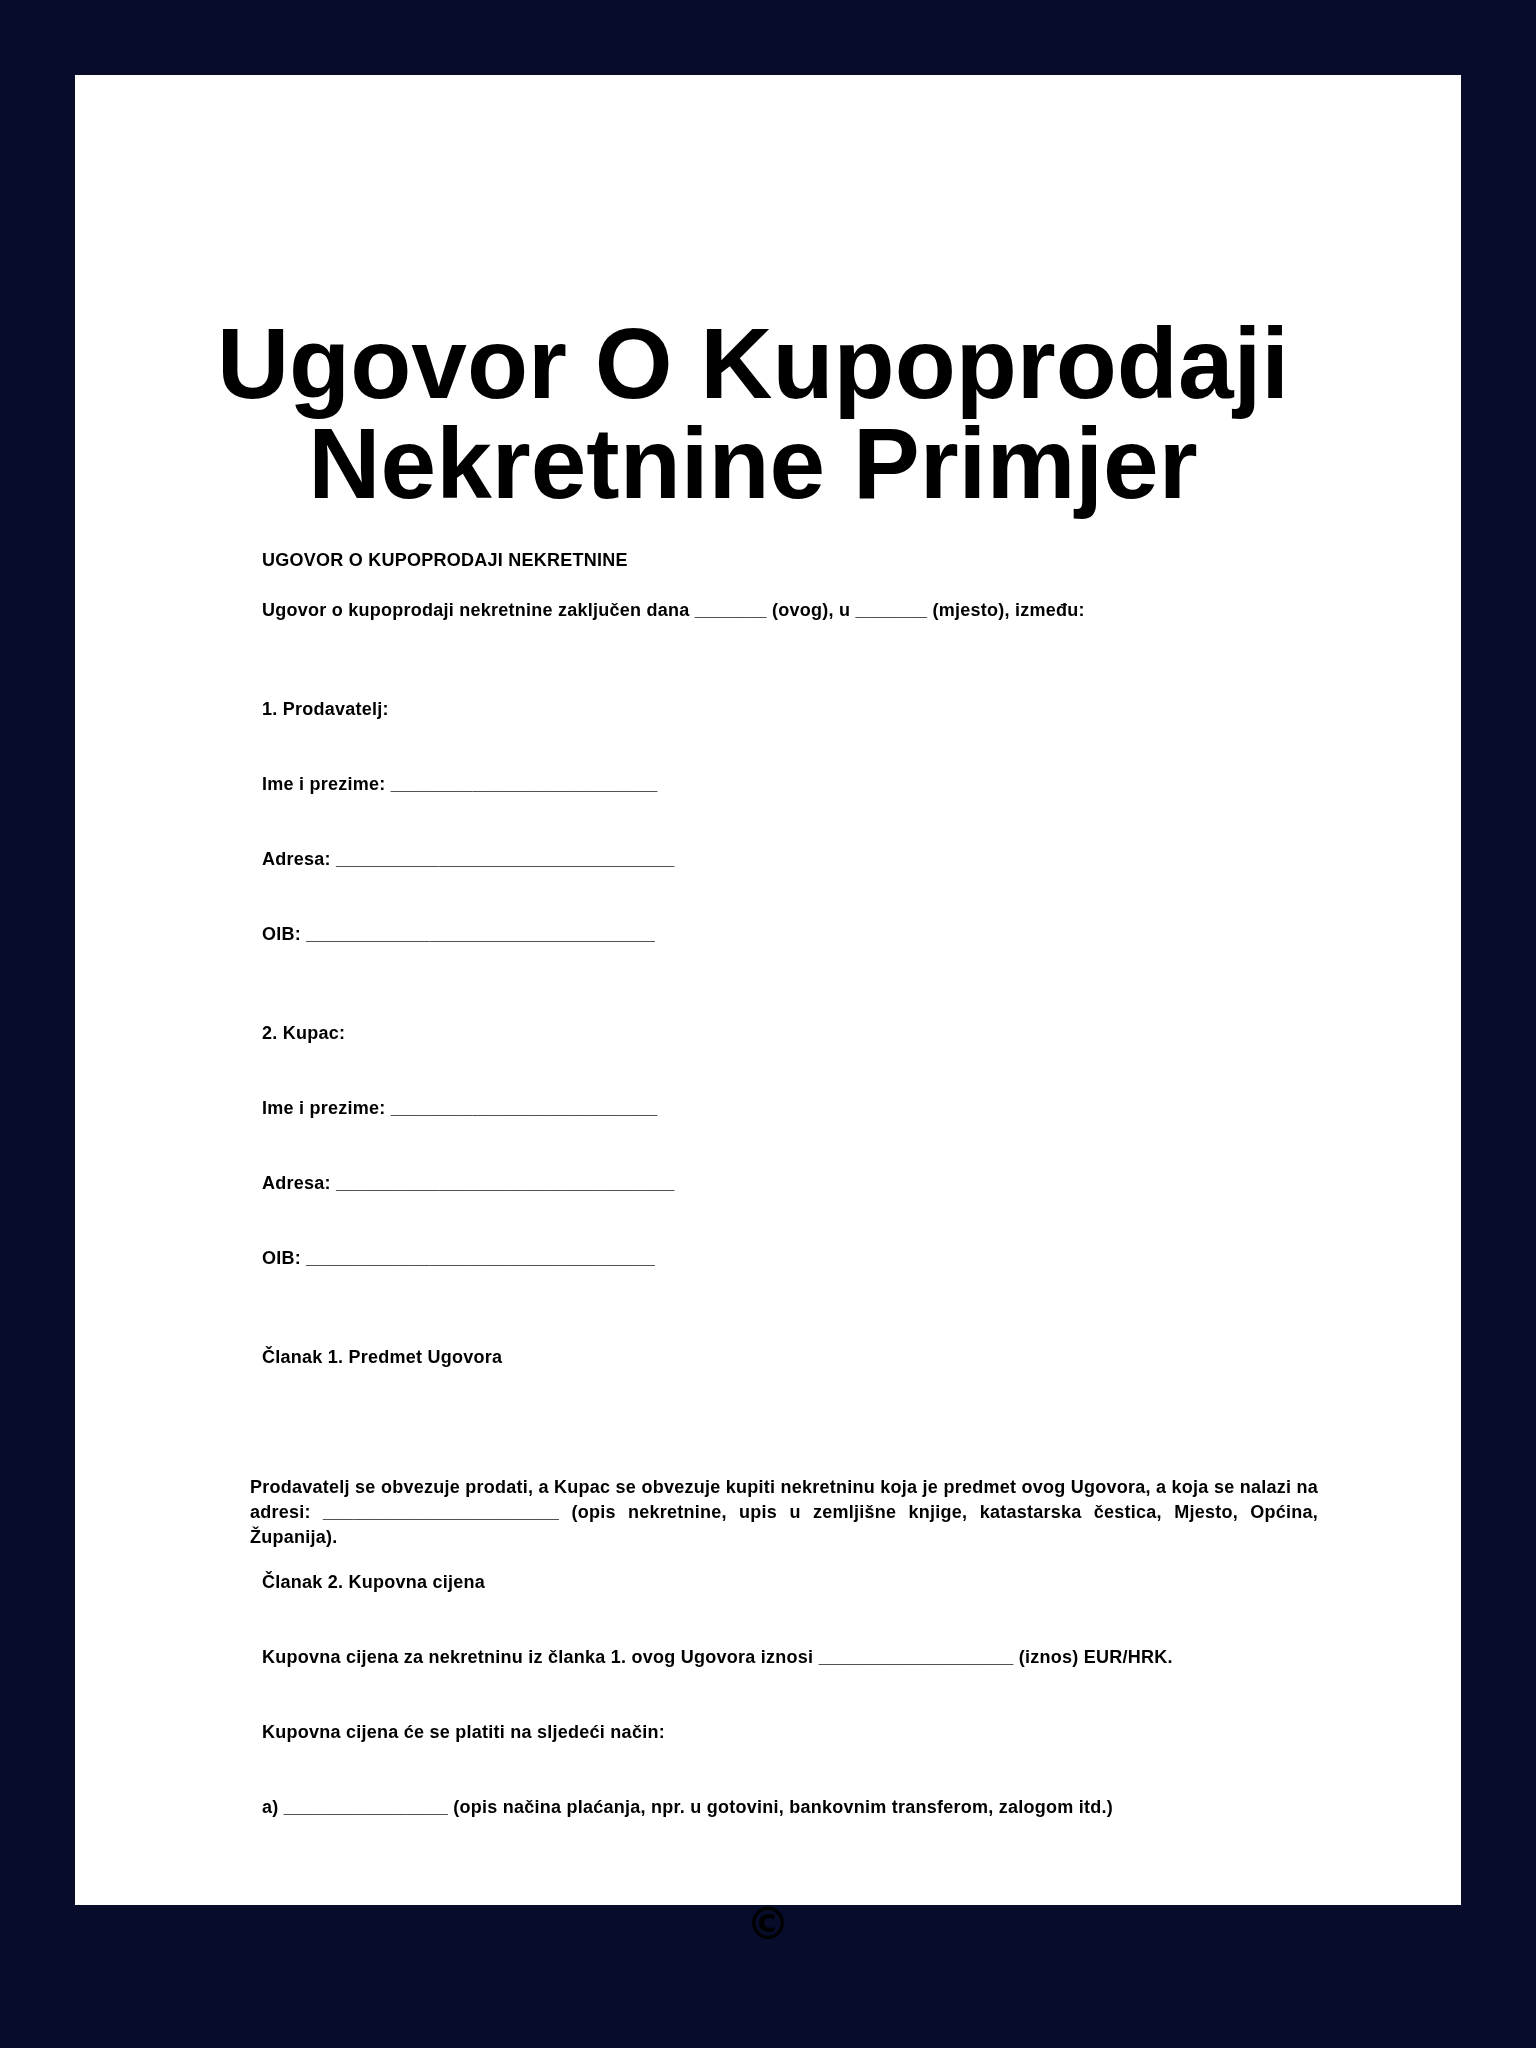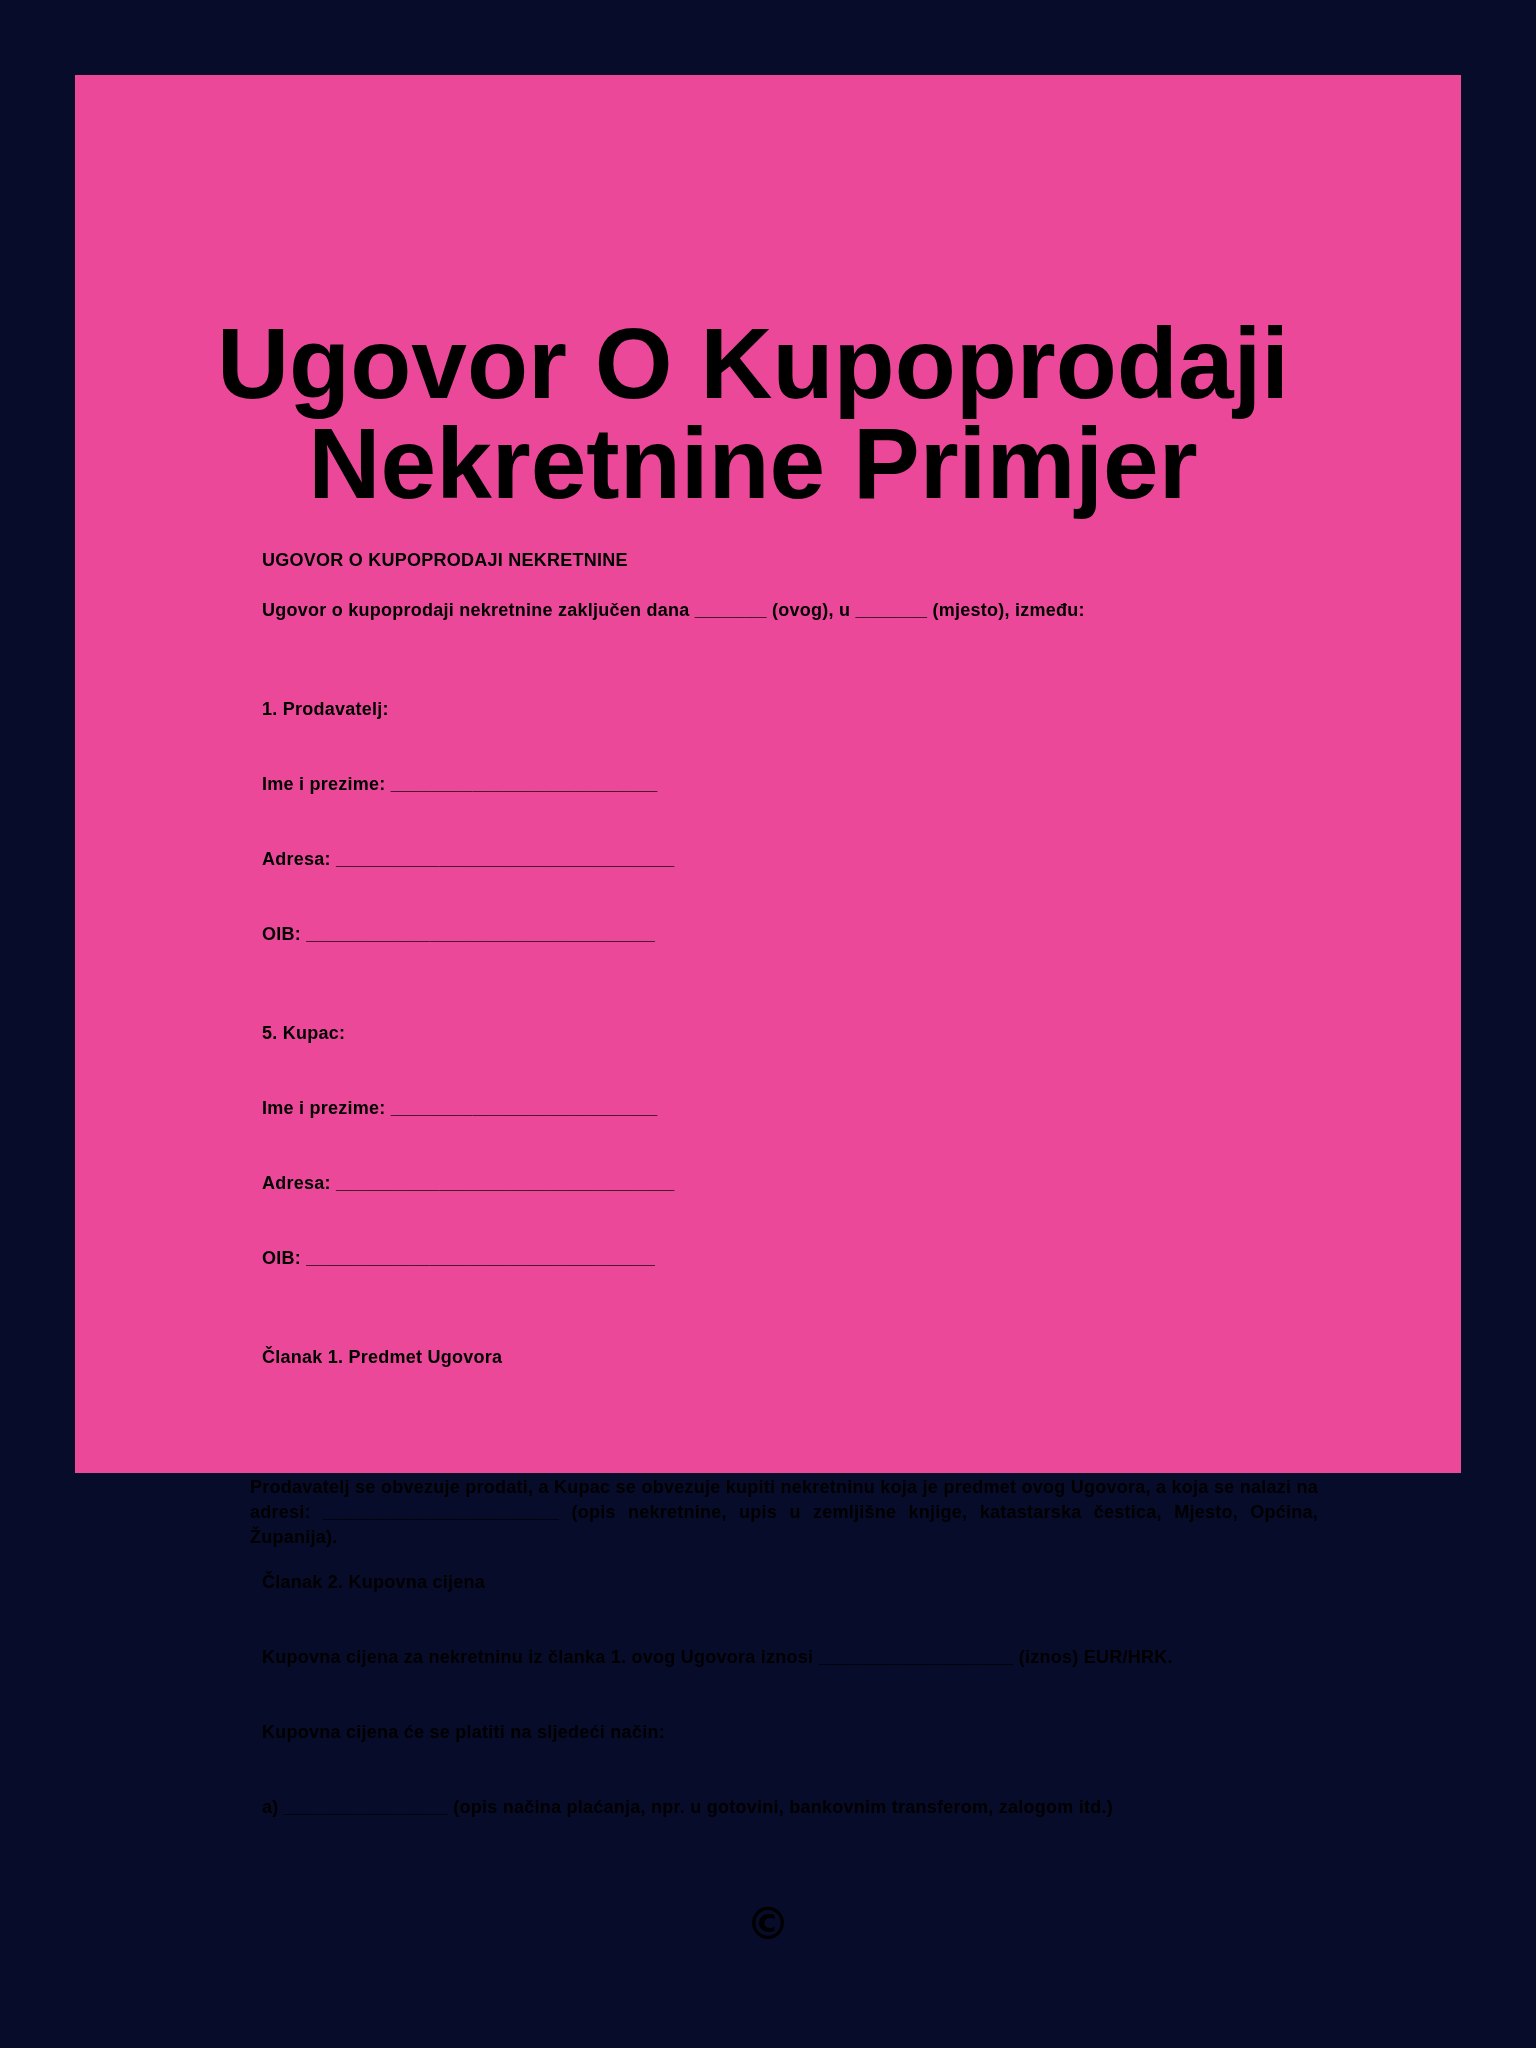--- a/index.html
+++ b/index.html
@@ -12,22 +12,22 @@
     background: #080c2b;
     position: relative;
     overflow: hidden;
     font-family: "Liberation Sans", sans-serif;
   }
   .page {
     position: absolute;
     left: 75px;
     top: 75px;
     width: 1386px;
-    height: 1398px;
-    background: #ec4899;
+    height: 1830px;
+    background: #ffffff;
   }
   .title {
     position: absolute;
     left: 0;
     top: 238px;
     width: 1386px;
     margin: 0;
     padding-right: 30px;
     box-sizing: border-box;
     text-align: center;
@@ -90,21 +90,21 @@
 
   <div class="content">
     <div class="line" style="top:473px;">UGOVOR O KUPOPRODAJI NEKRETNINE</div>
     <div class="line" style="top:523px;">Ugovor o kupoprodaji nekretnine zaključen dana _______ (ovog), u _______ (mjesto), između:</div>
 
     <div class="line" style="top:622px;">1. Prodavatelj:</div>
     <div class="line" style="top:697px;">Ime i prezime: __________________________</div>
     <div class="line" style="top:772px;">Adresa: _________________________________</div>
     <div class="line" style="top:847px;">OIB: __________________________________</div>
 
-    <div class="line" style="top:946px;">5. Kupac:</div>
+    <div class="line" style="top:946px;">2. Kupac:</div>
     <div class="line" style="top:1021px;">Ime i prezime: __________________________</div>
     <div class="line" style="top:1096px;">Adresa: _________________________________</div>
     <div class="line" style="top:1171px;">OIB: __________________________________</div>
 
     <div class="line" style="top:1270px;">Članak 1. Predmet Ugovora</div>
     <div class="para" style="top:1400px;">Prodavatelj se obvezuje prodati, a Kupac se obvezuje kupiti nekretninu koja je predmet ovog Ugovora, a koja se nalazi na adresi: _______________________ (opis nekretnine, upis u zemljišne knjige, katastarska čestica, Mjesto, Općina, Županija).</div>
 
     <div class="line" style="top:1495px;">Članak 2. Kupovna cijena</div>
     <div class="line" style="top:1570px;">Kupovna cijena za nekretninu iz članka 1. ovog Ugovora iznosi ___________________ (iznos) EUR/HRK.</div>
     <div class="line" style="top:1645px;">Kupovna cijena će se platiti na sljedeći način:</div>

